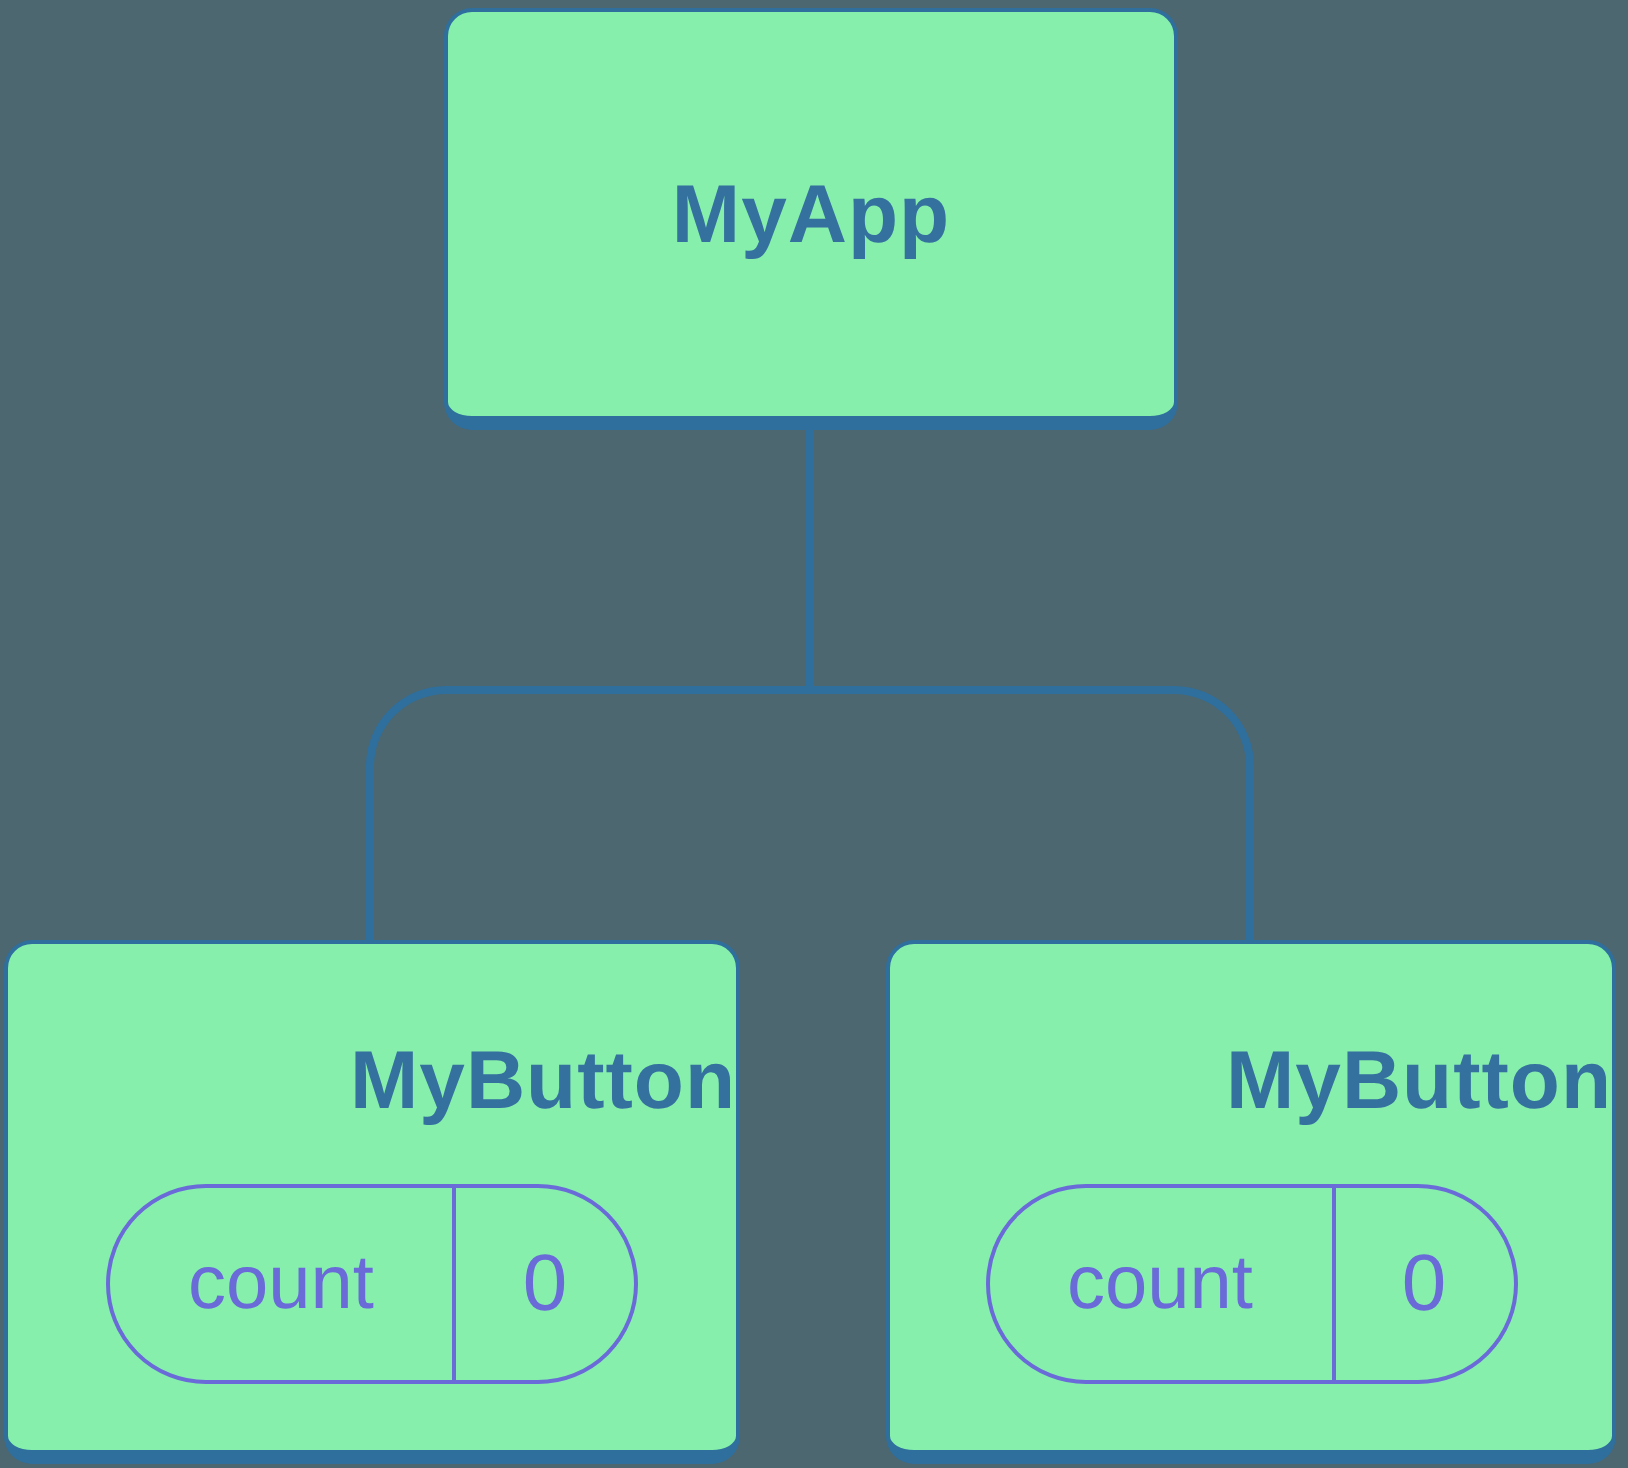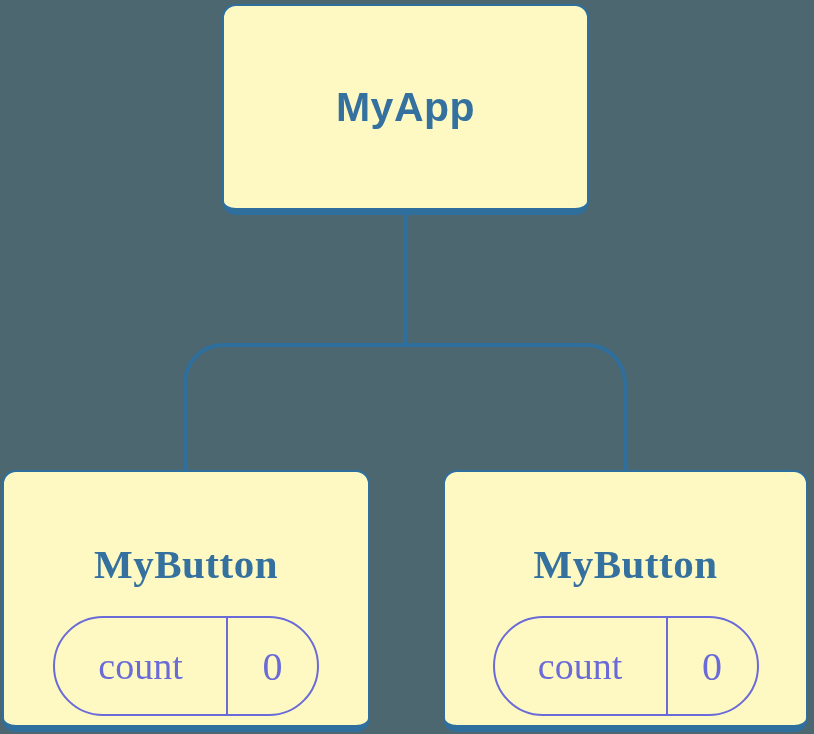--- a/index.html
+++ b/index.html
@@ -10,34 +10,33 @@
   }
   *{margin:0;padding:0;box-sizing:border-box;}
   html,body{width:814px;height:734px;overflow:hidden;}
   body{
     background:var(--bg);
     font-family:"Liberation Sans","DejaVu Sans",sans-serif;
     position:relative;
   }
   .node{
     position:absolute;
-    background:#fef9c3;
+    background:#86efac;
     border:2px solid var(--line);
     border-bottom-width:7px;
     border-radius:14px;
   }
   .node-root{
     left:222px; top:4px; width:367px; height:211px;
     display:flex; align-items:center; justify-content:center;
   }
   .node-child{
     top:470px; height:262px;
-    padding-top:68px;
-    text-align:center;
-    font-family:Liberation Serif, serif;
+    padding-top:44px;
+    text-align:right;
   }
   .node-child-left{ left:2px; width:368px; }
   .node-child-right{ left:443px; width:365px; }
   .node-label{
     color:var(--blue);
     font-size:41px;
     font-weight:600;
     letter-spacing:.5px;
     line-height:48px;
   }

